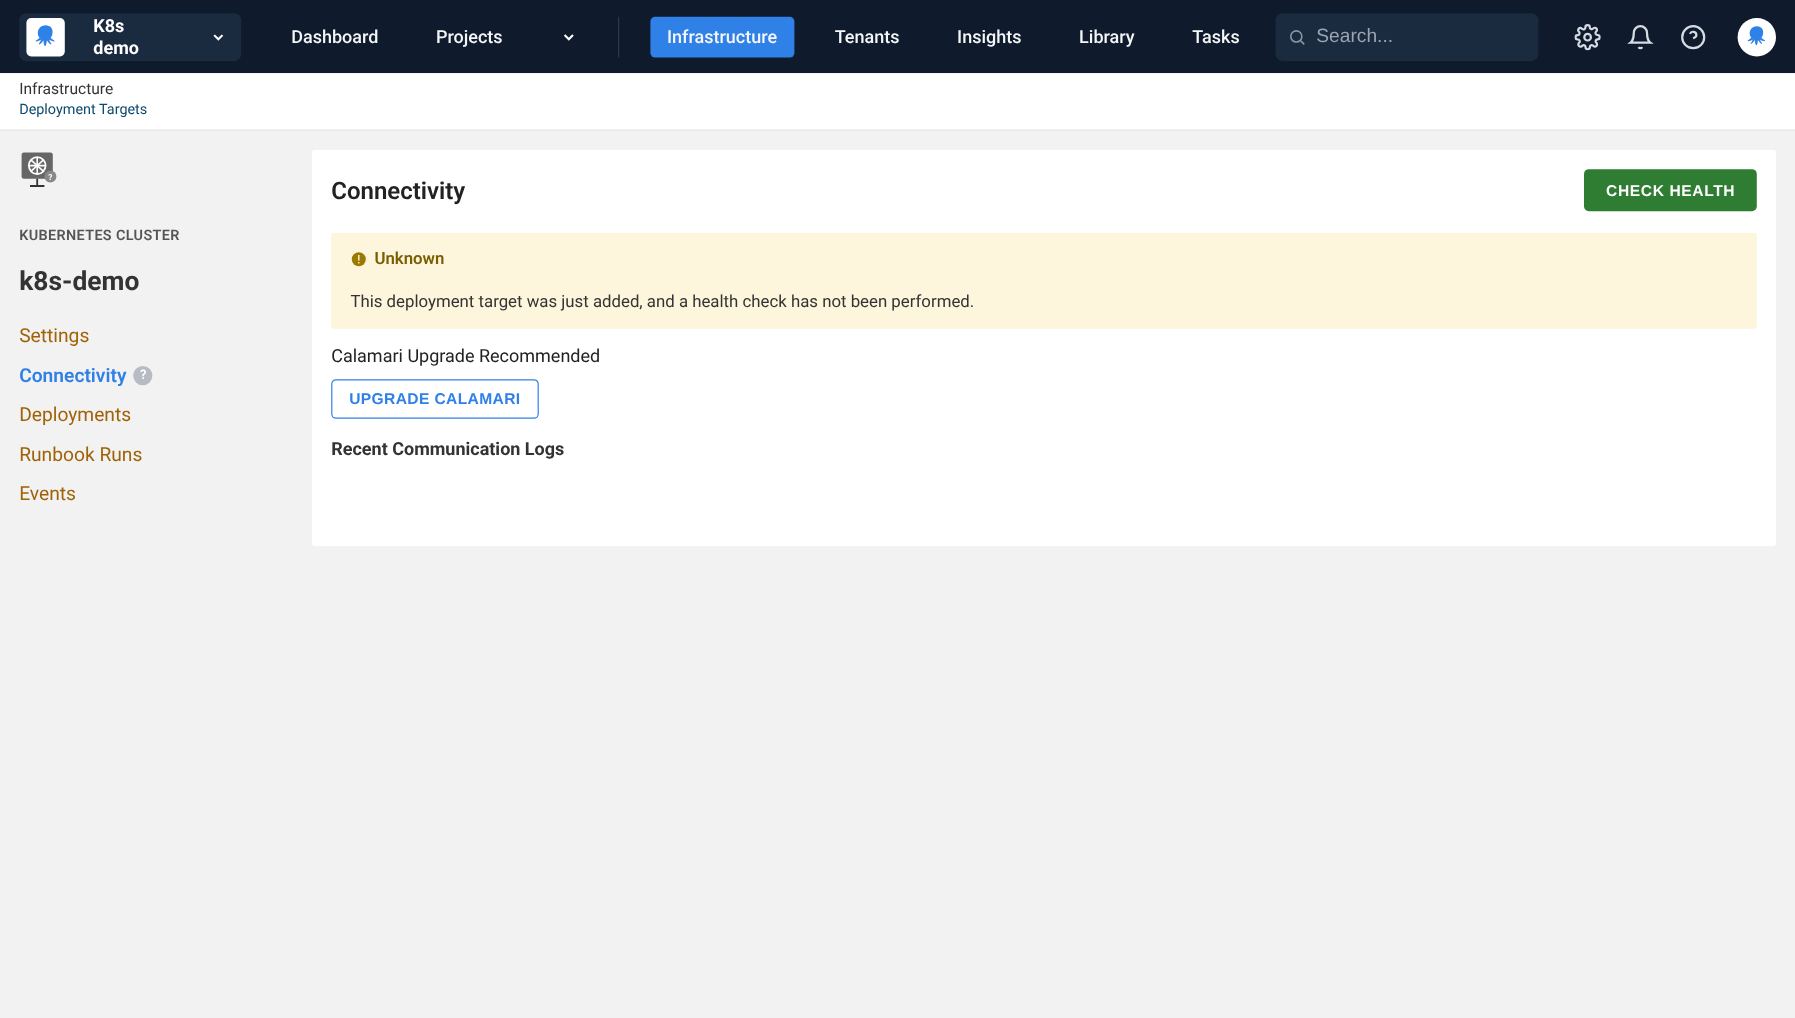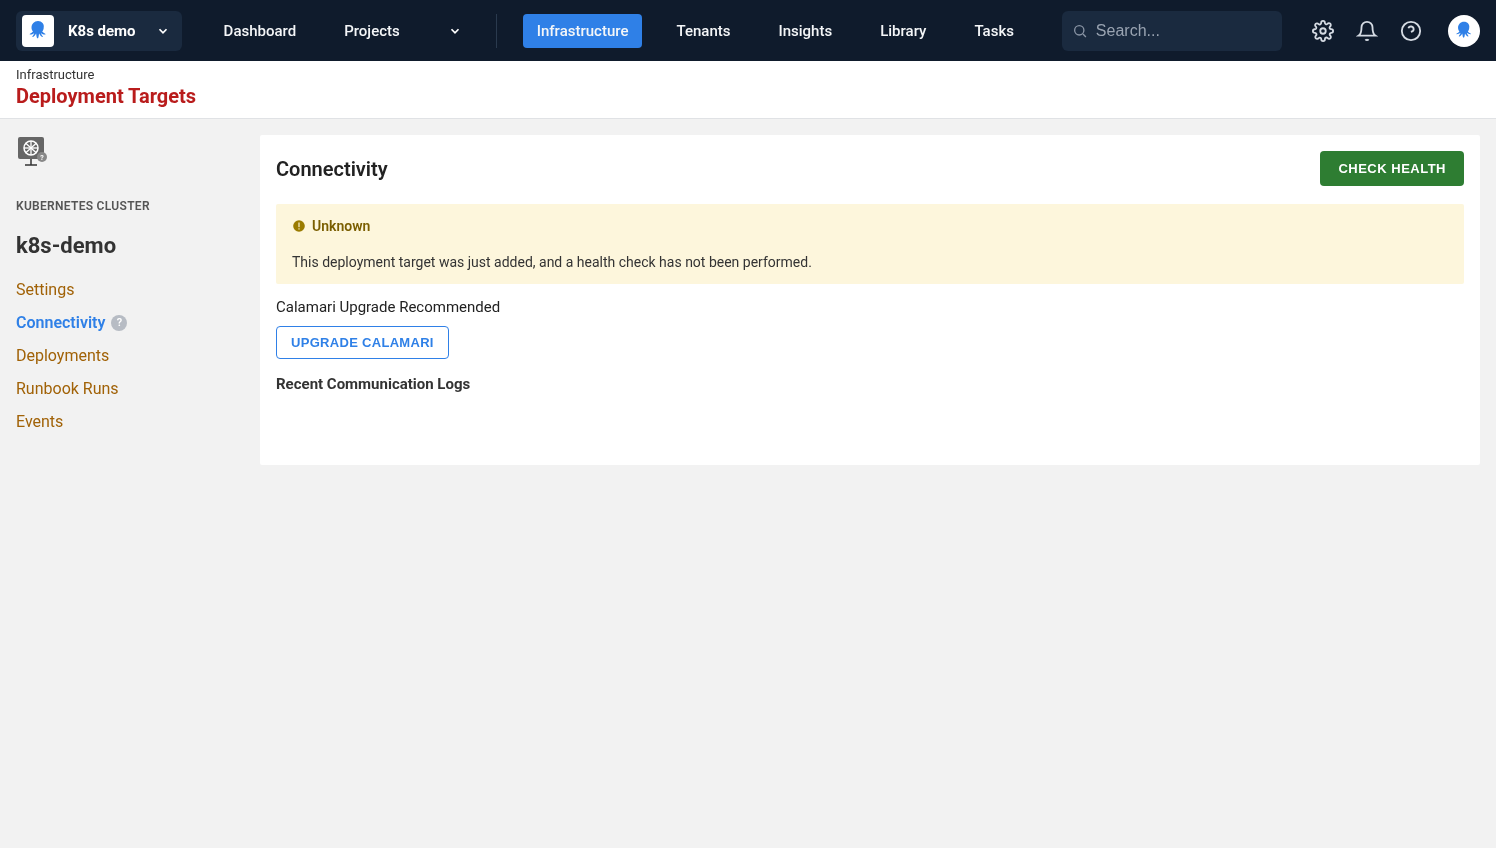--- a/index.html
+++ b/index.html
@@ -11,21 +11,21 @@
       height: 61px;
       display: flex;
       align-items: center;
       padding: 0 16px;
       gap: 8px;
       color: #fff;
     }
     .logo-pill {
       display: inline-flex;
       align-items: center;
-      gap: 14px;
+      gap: 24px;
       background: #1a2a3f;
       border-radius: 6px;
       padding: 6px 12px 6px 6px;
       height: 40px;
     }
     .logo-box {
       width: 32px; height: 32px;
       background: #fff;
       border-radius: 4px;
       display: flex;
@@ -90,21 +90,21 @@
     }
     .avatar svg { width: 22px; height: 22px; }
 
     
     .page-header {
       background: #fff;
       border-bottom: 1px solid #e0e2e5;
       padding: 6px 16px 10px 16px;
     }
     .breadcrumb-label { font-size: 13px; color: #333; }
-    .page-title { font-size: 20px; font-weight: 700; color: #b91c1c; margin-top: 2px; }
+    .page-title { font-size: 12px; font-weight: 400; color: #0c4a6e; margin-top: 2px; }
 
     
     .columns { display: flex; align-items: flex-start; }
 
     .sidebar {
       width: 260px;
       padding: 16px;
     }
     .target-icon { width: 36px; height: 36px; display:block; }
     .cluster-type { font-size: 12px; font-weight: 600; color: #555; letter-spacing: 0.3px; margin-top: 28px; }

